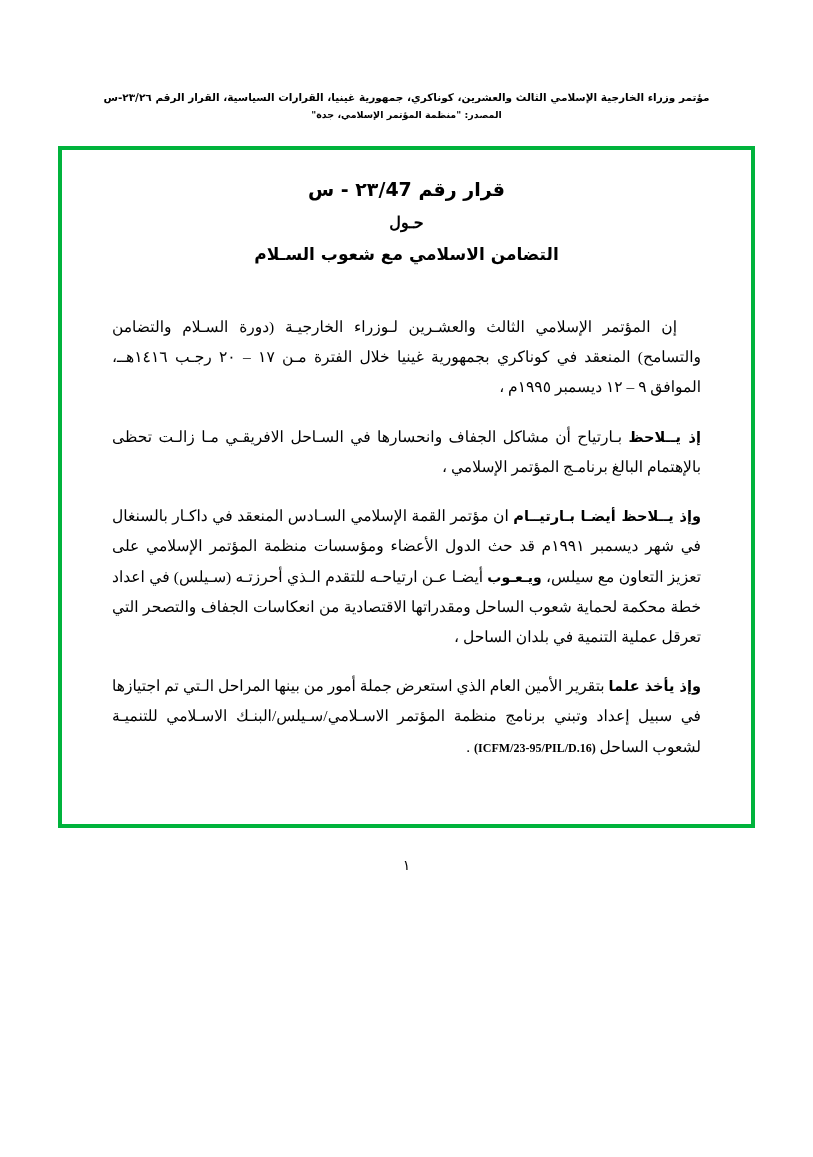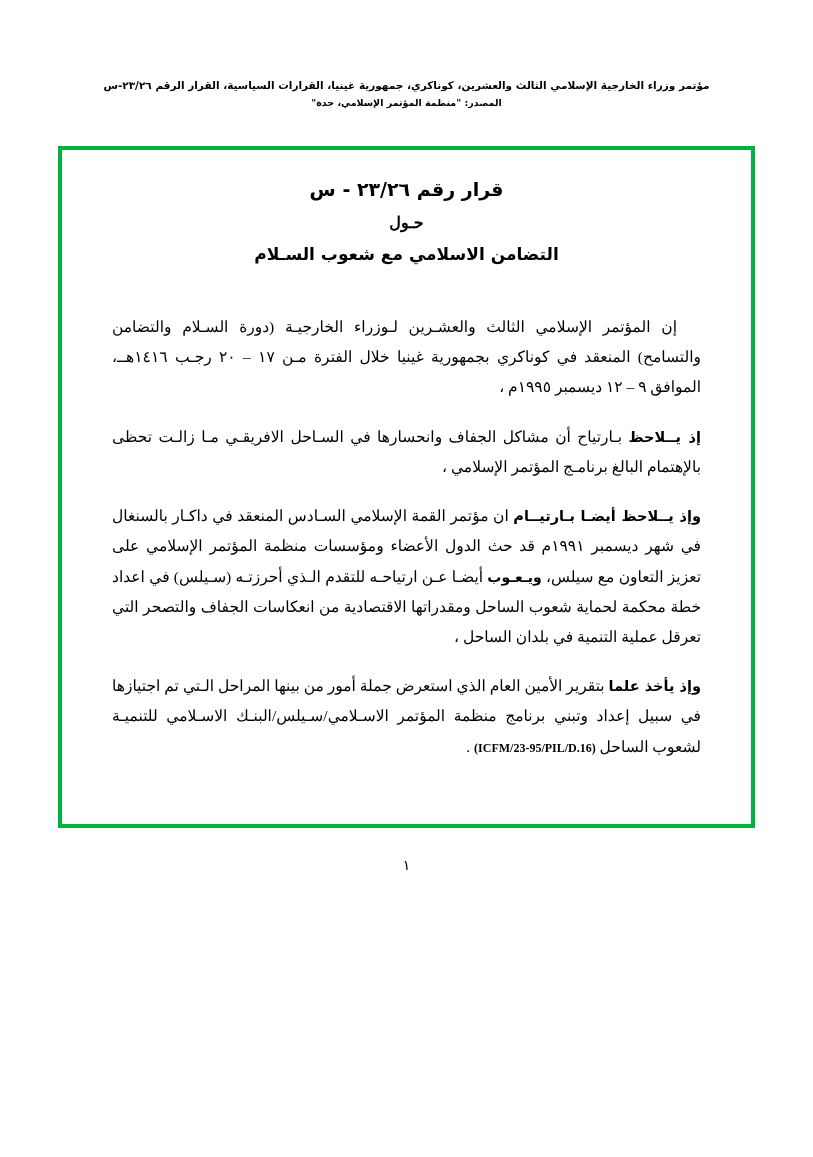--- a/index.html
+++ b/index.html
@@ -13,21 +13,21 @@
     font-family: "Liberation Serif", serif;
     color: #000000;
     position: relative;
     overflow: hidden;
   }
   .page {
     width: 813px;
     height: 918px;
     position: relative;
     box-sizing: border-box;
-    padding: 0;
+    padding: 12px;
   }
   
   .doc-header {
     text-align: center;
     padding: 78px 60px 0 60px;
   }
   .doc-header .hdr-line1 {
     font-family: "DejaVu Sans", sans-serif;
     font-weight: bold;
     font-size: 10.5px;
@@ -131,21 +131,21 @@
 
   <div class="doc-header">
     <div class="hdr-line1">مؤتمر وزراء الخارجية الإسلامي الثالث والعشرين، كوناكري، جمهورية غينيا، القرارات السياسية، القرار الرقم ٢٣/٢٦-س</div>
     <div class="hdr-line2">المصدر:  "منظمة المؤتمر الإسلامي، جدة"</div>
   </div>
 
   <div class="frame">
     <div class="frame-inner">
 
       <div class="title-block">
-        <div class="t1">قرار رقم ٢٣/٢٦ - س</div>
+        <div class="t1">قرار رقم ٢٣/47 - س</div>
         <div class="t2">حـول</div>
         <div class="t3">التضامن الاسلامي مع شعوب السـلام</div>
       </div>
 
       <p class="para indent">إن المؤتمر الإسلامي الثالث والعشـرين لـوزراء الخارجيـة (دورة السـلام والتضامن والتسامح) المنعقد في كوناكري بجمهورية غينيا خلال الفترة مـن ١٧ – ٢٠ رجـب ١٤١٦هــ، الموافق ٩ – ١٢ ديسمبر ١٩٩٥م ،</p>
 
       <p class="para">
         <span class="lead">إذ يــلاحظ</span><span> بـارتياح أن مشاكل الجفاف وانحسارها في السـاحل الافريقـي مـا زالـت تحظى بالإهتمام البالغ برنامـج المؤتمر الإسلامي ،</span>
       </p>
 

